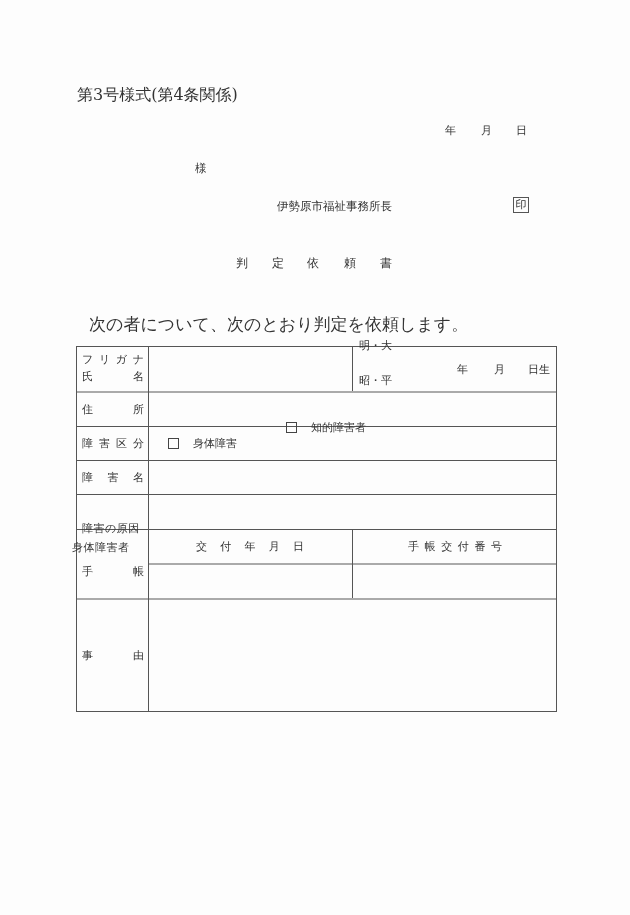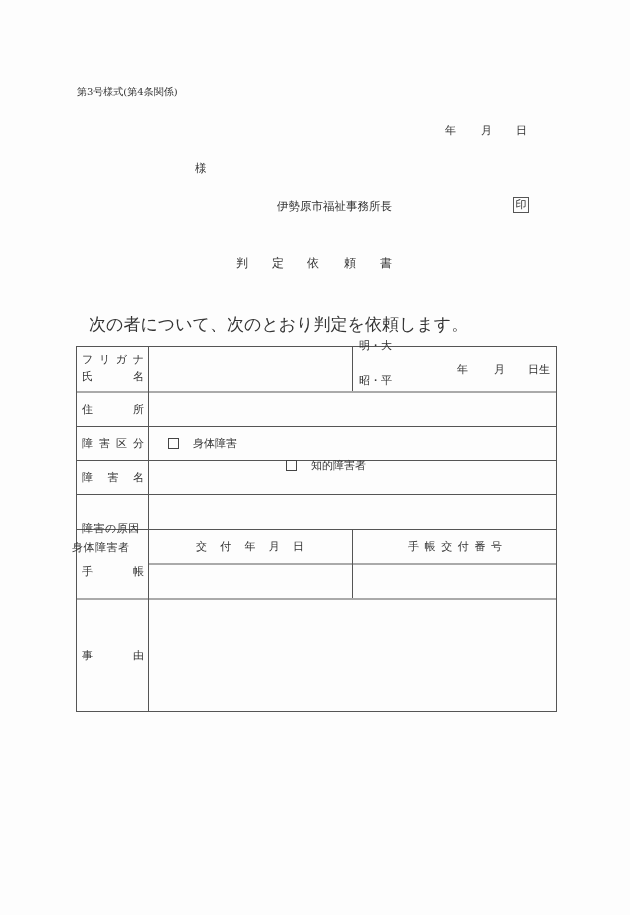--- a/index.html
+++ b/index.html
@@ -1,21 +1,21 @@
 <!DOCTYPE html>
 <html><head>
 <meta charset="utf-8">
 <style>
   html, body { margin: 0; padding: 0; }
   body {
     width: 630px; height: 915px; background: #fdfdfd; position: relative; overflow: hidden;
     font-family: "DejaVu Serif", "Liberation Serif", serif; color: #333; font-size: 11px;
   }
   .abs { position: absolute; white-space: nowrap; }
-  .form-ref { left: 77px; top: 85px; font-size: 10px; }
+  .form-ref { left: 77px; top: 85px; font-size: 16px; }
   .date-line { top: 123px; font-size: 11px; }
   .sama { left: 195px; top: 161px; font-size: 11.5px; }
   .office { left: 277px; top: 199px; font-size: 11.5px; }
   .seal {
     left: 513px; top: 197px; width: 14px; height: 14px; border: 1px solid #555;
     font-size: 11px; line-height: 14px; text-align: center;
   }
   .title { top: 255px; font-size: 12px; }
   .intro { left: 89px; top: 313px; font-size: 17px; }
 
@@ -93,21 +93,21 @@
 <div class="cell spread" style="left:82px;top:427px;width:62px;height:33px">
   <span>障</span>
   <span>害</span>
   <span>区</span>
   <span>分</span>
 </div>
 <div class="cell" style="left:168px;top:427px;height:33px">
   <span class="checkbox"></span>
   <span>身体障害</span>
 </div>
-<div class="cell" style="left:286px;top:449px;height:33px">
+<div class="cell" style="left:286px;top:411px;height:33px">
   <span class="checkbox"></span>
   <span>知的障害者</span>
 </div>
 
 <div class="cell spread" style="left:82px;top:461px;width:62px;height:33px">
   <span>障</span>
   <span>害</span>
   <span>名</span>
 </div>
 <div class="field" style="left:150px;top:462px;width:405px;height:31px"></div>

